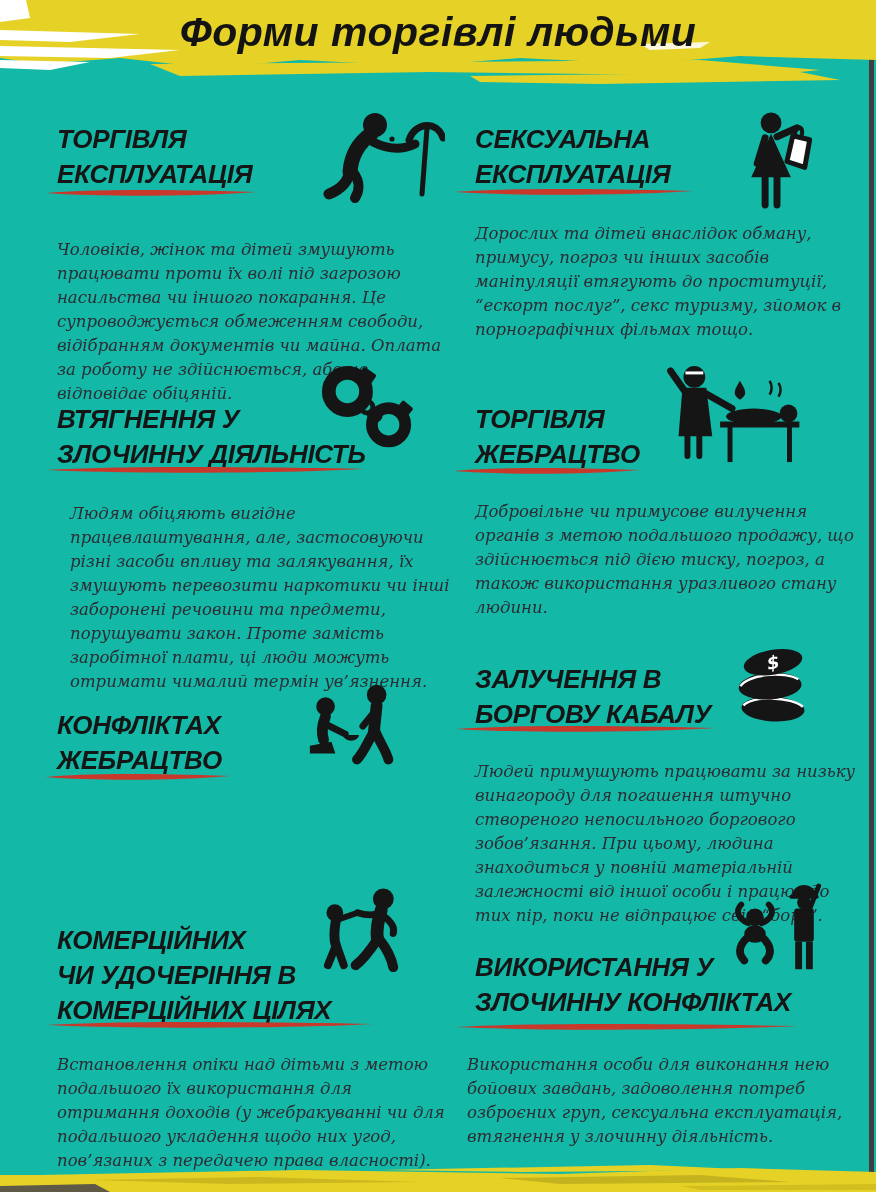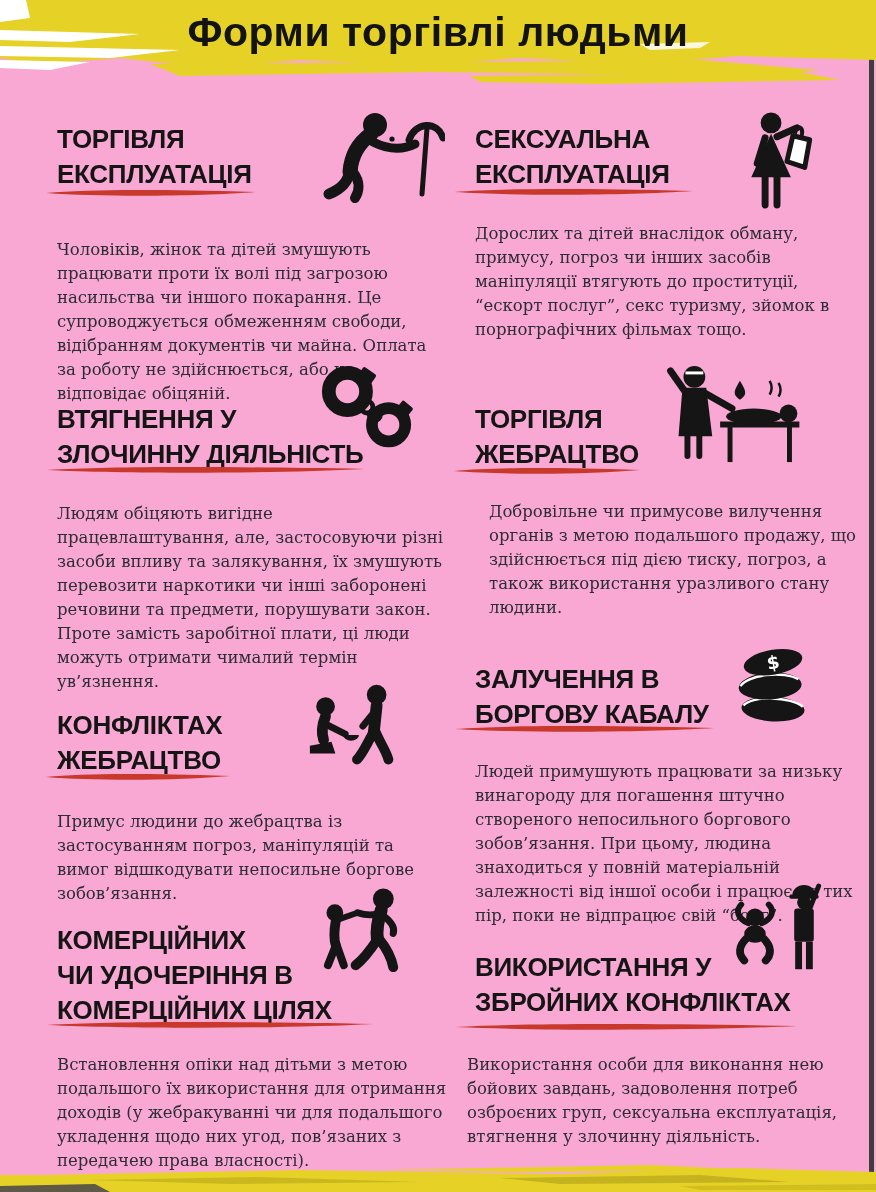--- a/index.html
+++ b/index.html
@@ -1,18 +1,18 @@
 <!DOCTYPE html>
 <html><head>
 <meta charset="utf-8">
 <style>
   html,body{margin:0;padding:0;background:#fff;}
   .poster{
-    position:relative; width:876px; height:1192px; background:#f9a8d4;
-    overflow:hidden; font-family:"Liberation Sans",sans-serif;
+    position:relative; width:876px; height:1192px; background:#14b8a6;
+    overflow:hidden; font-family:"Liberation Sans",sans-serif;font-style:italic;
   }
   .right-border{position:absolute; right:2px; top:28px; width:5px; height:1164px; background:#3e3e3e; z-index:1;}
   .band-top{position:absolute; left:0; top:0; width:876px; height:96px; z-index:2;}
   .band-bottom{position:absolute; left:0; bottom:0; width:876px; height:30px; z-index:2;}
   .poster-title{
     position:absolute; left:0; top:8px; width:876px; text-align:center; z-index:3;
     font-size:41px; line-height:48px; font-weight:700; letter-spacing:.5px; color:#131313;
   }
   .sec{position:absolute; z-index:3;}
   .sec h2{
@@ -38,27 +38,27 @@
 
   #sec-r1{left:452px; top:110px; width:412px; height:262px;}
   #sec-r1 h2{left:23px; top:12px;}
   #sec-r1 .uline{left:0; top:75px; width:243px;}
   #sec-r1 .body-text{left:23px; top:112px; width:382px;}
   #sec-r1 .icon{left:285px; top:2px;}
 
   #sec-l2{left:44px; top:358px; width:405px; height:312px;}
   #sec-l2 h2{left:13px; top:44px;}
   #sec-l2 .uline{left:0; top:105px; width:324px;}
-  #sec-l2 .body-text{left:13px; top:144px; width:392px;}
+  #sec-l2 .body-text{left:26px; top:144px; width:392px;}
   #sec-l2 .icon{left:271px; top:4px;}
 
   #sec-r2{left:452px; top:358px; width:412px; height:300px;}
   #sec-r2 h2{left:23px; top:44px;}
   #sec-r2 .uline{left:0; top:106px; width:190px;}
-  #sec-r2 .body-text{left:37px; top:142px; width:384px;}
+  #sec-r2 .body-text{left:23px; top:142px; width:384px;}
   #sec-r2 .icon{left:206px; top:7px;}
 
   #sec-l3{left:44px; top:678px; width:405px; height:210px;}
   #sec-l3 h2{left:13px; top:30px;}
   #sec-l3 .uline{left:0; top:92px; width:188px;}
   #sec-l3 .body-text{left:13px; top:132px; width:392px;}
   #sec-l3 .icon{left:258px; top:4px;}
 
   #sec-r3{left:452px; top:640px; width:412px; height:290px;}
   #sec-r3 h2{left:23px; top:22px;}
@@ -210,21 +210,20 @@
         <path d="M24,42 L44,52" fill="none" stroke-width="7" stroke-linecap="round"></path>
         <path d="M42,53 a8,6 0 0 0 16,0 Z" stroke="none"></path>
         <path d="M8,64 L30,60 L34,72 L8,72 Z" stroke="none"></path>
         <circle cx="76" cy="12" r="10" stroke="none"></circle>
         <path d="M76,23 L73,52" fill="none" stroke-width="12" stroke-linecap="round"></path>
         <path d="M75,28 L62,44" fill="none" stroke-width="7" stroke-linecap="round"></path>
         <path d="M73,50 C66,62 62,72 56,78" fill="none" stroke-width="10" stroke-linecap="round"></path>
         <path d="M75,50 C80,62 86,70 88,78" fill="none" stroke-width="10" stroke-linecap="round"></path>
       </g>
     </svg>
-    <p class="body-text">Примус людини до жебрацтва із застосуванням погроз, маніпуляцій та вимог відшкодувати непосильне боргове зобов’язання.</p>
   </div>
 
   <div class="sec" id="sec-r3">
     <h2>
       <span>ЗАЛУЧЕННЯ В</span>
       <span>БОРГОВУ КАБАЛУ</span>
     </h2>
     <svg class="uline" viewBox="0 0 300 12" preserveAspectRatio="none">
         <path d="M3,7 C60,3.5 150,3 297,6 C220,10.5 80,11 3,7 Z"></path>
       </svg>
@@ -268,21 +267,21 @@
         <path d="M58,52 C50,64 44,72 36,78" fill="none" stroke-width="10" stroke-linecap="round"></path>
         <path d="M60,52 C68,62 72,70 74,80" fill="none" stroke-width="10" stroke-linecap="round"></path>
       </g>
     </svg>
     <p class="body-text">Встановлення опіки над дітьми з метою подальшого їх використання для отримання доходів (у жебракуванні чи для подальшого укладення щодо них угод, пов’язаних з передачею права власності).</p>
   </div>
 
   <div class="sec" id="sec-r4">
     <h2>
       <span>ВИКОРИСТАННЯ У</span>
-      <span>ЗБРОЙНИХ КОНФЛІКТАХ</span>
+      <span>ЗЛОЧИННУ КОНФЛІКТАХ</span>
     </h2>
     <svg class="uline" viewBox="0 0 300 12" preserveAspectRatio="none">
         <path d="M3,7 C60,3.5 150,3 297,6 C220,10.5 80,11 3,7 Z"></path>
       </svg>
     <svg class="icon" width="106" height="98" viewBox="0 0 105 100">
       <g fill="#151515" stroke="#151515">
         <circle cx="28" cy="36" r="9" stroke="none"></circle>
         <path d="M21,42 C10,37 8,29 14,23" fill="none" stroke-width="6" stroke-linecap="round"></path>
         <path d="M35,42 C46,37 48,29 42,23" fill="none" stroke-width="6" stroke-linecap="round"></path>
         <ellipse cx="28" cy="53" rx="11" ry="9" stroke="none"></ellipse>

